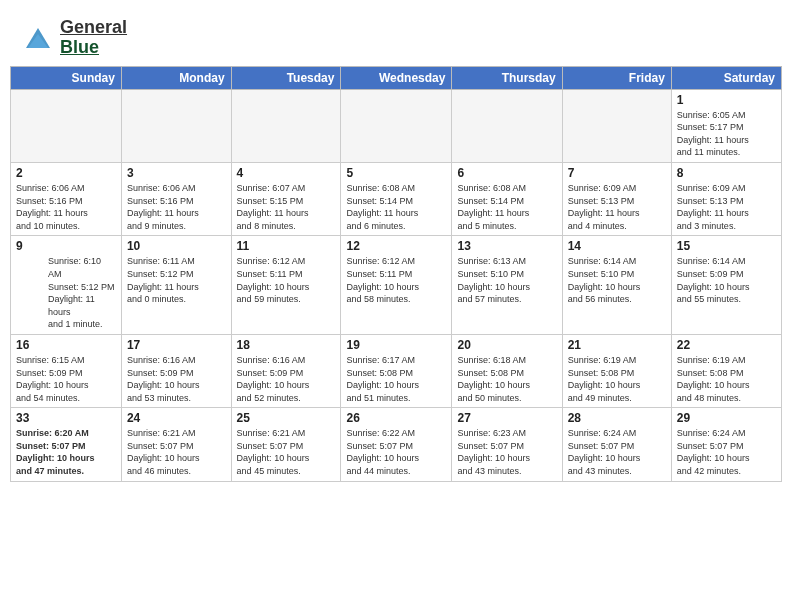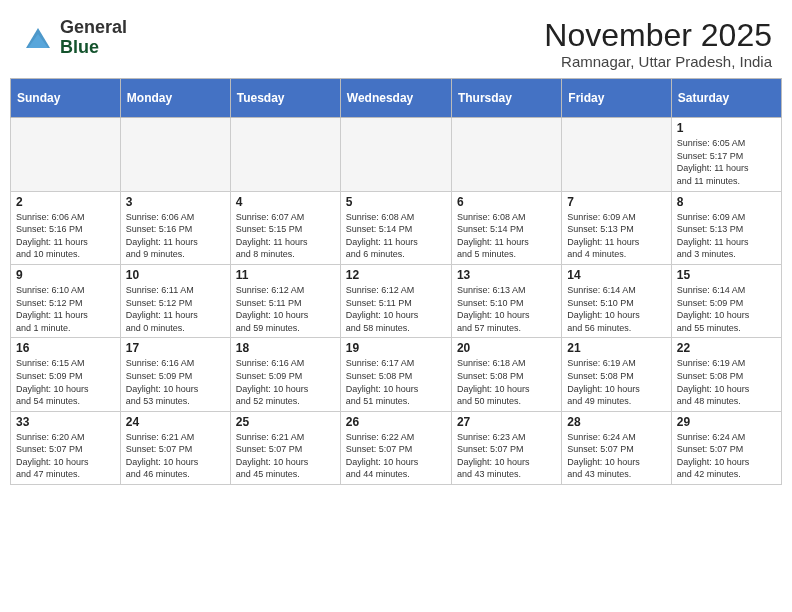--- a/index.html
+++ b/index.html
@@ -22,20 +22,21 @@
       gap: 4px;
     }
     .logo-text {
       font-size: 18px;
       font-weight: normal;
       color: #333;
       line-height: 1.1;
     }
     .logo-text span {
       font-weight: bold;
+      text-decoration: underline;
     }
     .logo-icon {
       width: 36px;
       height: 28px;
     }
     .title-block {
       text-align: right;
     }
     .month-title {
       font-size: 32px;
@@ -50,22 +51,22 @@
     .calendar {
       width: 100%;
       border-collapse: collapse;
       margin-top: 4px;
     }
     .calendar th {
       background-color: #4472c4;
       color: #fff;
       font-size: 12px;
       font-weight: bold;
-      text-align: left;
-      padding: 12px 6px;
+      text-align: right;
+      padding: 4px 6px;
       border: 1px solid #bbb;
     }
     .calendar td {
       vertical-align: top;
       border: 1px solid #ccc;
       padding: 3px 5px;
       font-size: 9.5px;
       color: #222;
       width: 113px;
       min-height: 70px;
@@ -97,24 +98,20 @@
   <div class="logo">
     <svg class="logo-icon" viewBox="0 0 36 28">
       <polygon points="18,4 30,24 6,24" fill="#2e86c1" opacity="0.85"></polygon>
       <polygon points="18,10 28,24 8,24" fill="#5dade2" opacity="0.7"></polygon>
     </svg>
     <div class="logo-text">
       <span>General</span><br>
       <span style="color:#14532d;font-weight:bold;">Blue</span>
     </div>
   </div>
-  <div class="title-block">
-    <div class="month-title">November 2025</div>
-    <div class="location-title">Ramnagar, Uttar Pradesh, India</div>
-  </div>
 </div>
 
 <table class="calendar">
   <thead>
     <tr>
     <th>Sunday</th>
         <th>Monday</th>
         <th>Tuesday</th>
         <th>Wednesday</th>
         <th>Thursday</th>
@@ -185,21 +182,21 @@
           <span class="day-num">8</span>
           <div class="cell-info" style="white-space: pre-line;">Sunrise: 6:09 AM
 Sunset: 5:13 PM
 Daylight: 11 hours
 and 3 minutes.</div>
         </td>
       </tr>
       <tr>
         <td>
           <span class="day-num">9</span>
-          <div class="cell-info" style="white-space: pre-line;">Sunrise: 6:10 AM
+          <div class="cell-info" style="white-space: pre-line; margin-left: 32px;">Sunrise: 6:10 AM
 Sunset: 5:12 PM
 Daylight: 11 hours
 and 1 minute.</div>
         </td>
         <td>
           <span class="day-num">10</span>
           <div class="cell-info" style="white-space: pre-line;">Sunrise: 6:11 AM
 Sunset: 5:12 PM
 Daylight: 11 hours
 and 0 minutes.</div>
@@ -287,21 +284,21 @@
           <span class="day-num">22</span>
           <div class="cell-info" style="white-space: pre-line;">Sunrise: 6:19 AM
 Sunset: 5:08 PM
 Daylight: 10 hours
 and 48 minutes.</div>
         </td>
       </tr>
       <tr>
         <td>
           <span class="day-num">33</span>
-          <div class="cell-info" style="white-space: pre-line;">Sunrise: 6:20 AM
+          <div class="cell-info" style="white-space: pre-line; font-weight: bold;">Sunrise: 6:20 AM
 Sunset: 5:07 PM
 Daylight: 10 hours
 and 47 minutes.</div>
         </td>
         <td>
           <span class="day-num">24</span>
           <div class="cell-info" style="white-space: pre-line;">Sunrise: 6:21 AM
 Sunset: 5:07 PM
 Daylight: 10 hours
 and 46 minutes.</div>

